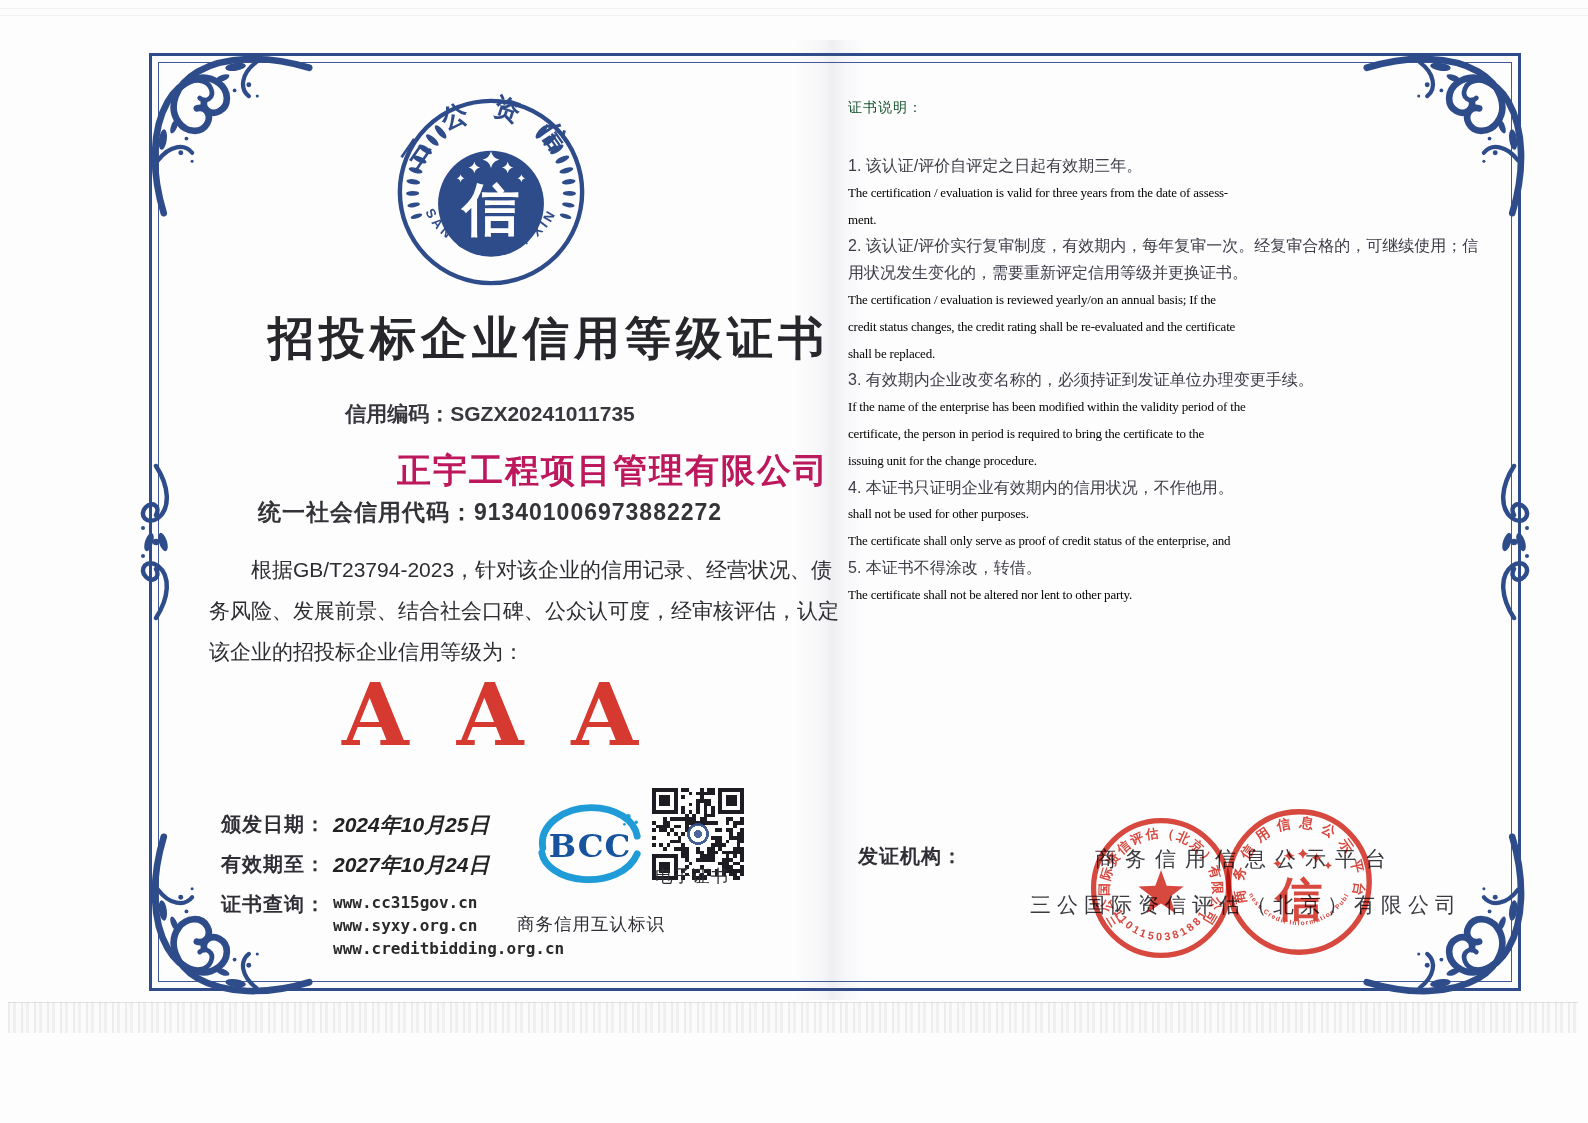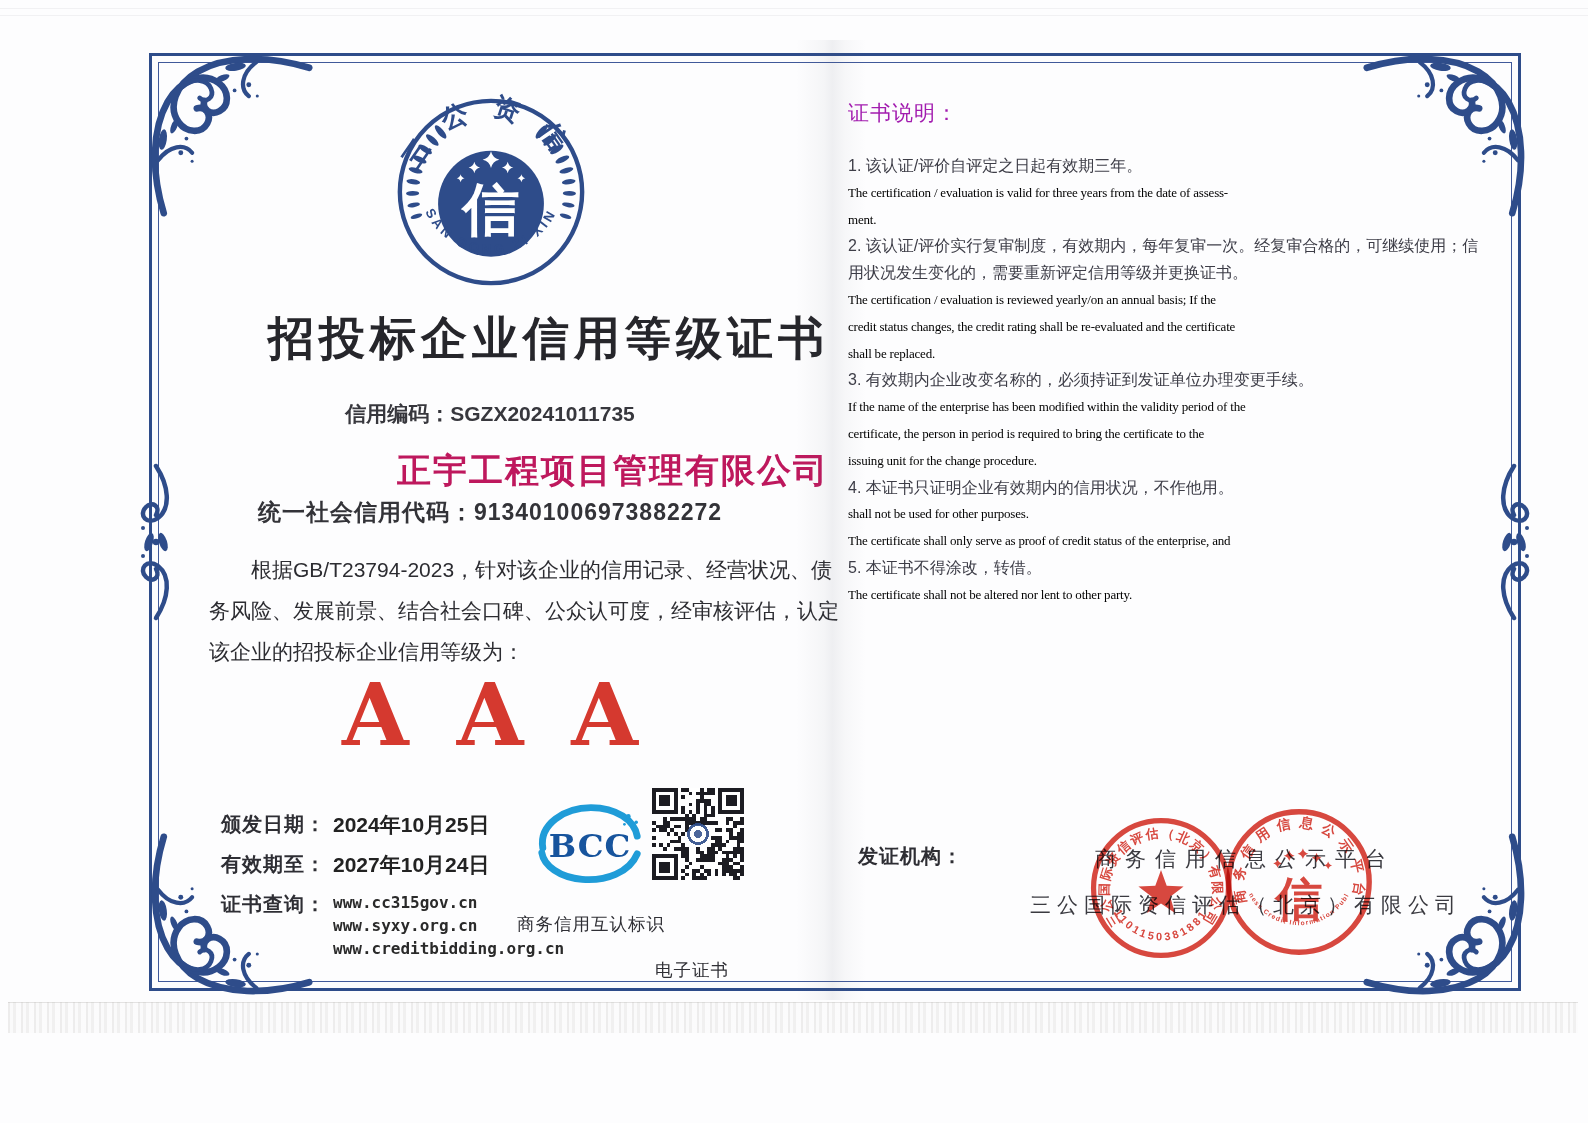--- a/index.html
+++ b/index.html
@@ -52,34 +52,34 @@
   .statement{position:absolute;top:549px;left:58px;width:552px;
     font-size:21px;font-weight:500;color:#2c2c31;}
   .stmt-line{height:41px;line-height:41px;white-space:nowrap;}
   .stmt-line:first-child{padding-left:42px;}
   .grade{position:absolute;top:664px;left:24px;width:100%;text-align:center;
     font-family:"DejaVu Serif",serif;font-size:86px;font-weight:700;color:#d5392f;
     letter-spacing:48px;}
   .dates{position:absolute;left:70px;top:811px;}
   .drow{display:flex;margin-bottom:12px;}
   .dlabel{font-size:20px;font-weight:600;color:#2e2e34;width:112px;letter-spacing:1px;}
-  .dvalue{font-size:21px;font-weight:600;color:#222;}
+  .dvalue{font-size:21px;font-weight:600;color:#222;font-style:italic;}
   .urls .url-line{font-family:"DejaVu Sans Mono",monospace;font-size:16px;font-weight:700;
     color:#2a2a2a;line-height:23px;height:23px;}
   .bcc{position:absolute;left:380px;top:800px;width:118px;height:86px;}
   .bcc-caption{position:absolute;left:340px;top:912px;width:200px;text-align:center;
     font-size:17.5px;font-weight:500;color:#2f2f35;letter-spacing:1px;}
   .qr{position:absolute;left:501px;top:788px;width:92px;height:92px;background:#fff;}
-  .qr-caption{position:absolute;left:471px;top:958px;width:140px;text-align:center;
+  .qr-caption{position:absolute;left:471px;top:864px;width:140px;text-align:center;
     font-size:17.5px;font-weight:500;color:#2f2f35;letter-spacing:1px;}
 
   
   .rcol{position:absolute;left:848px;top:0;width:660px;height:1050px;}
-  .notes-heading{position:absolute;left:0;top:99px;font-size:21px;font-weight:500;
-    color:#a21caf;letter-spacing:1px;}
+  .notes-heading{position:absolute;left:0;top:99px;font-size:14px;font-weight:500;
+    color:#14532d;letter-spacing:1px;}
   .notes{position:absolute;left:0;top:153px;width:648px;}
   .note-line{white-space:nowrap;height:26.8px;line-height:26.8px;}
   .note-line.zh{font-size:16px;font-weight:500;color:#3d3d47;}
   .note-line.en{font-family:Liberation Serif, serif;font-size:13px;color:#000000;
     letter-spacing:-0.2px;}
   .issuer-label{position:absolute;left:10px;top:843px;font-size:20px;font-weight:600;
     color:#2e2e34;letter-spacing:1px;}
   .issuer-line1{position:absolute;left:247px;top:845px;font-size:21px;font-weight:500;
     color:#3a3a40;letter-spacing:9px;white-space:nowrap;}
   .issuer-line2{position:absolute;left:182px;top:891px;font-size:21px;font-weight:500;

